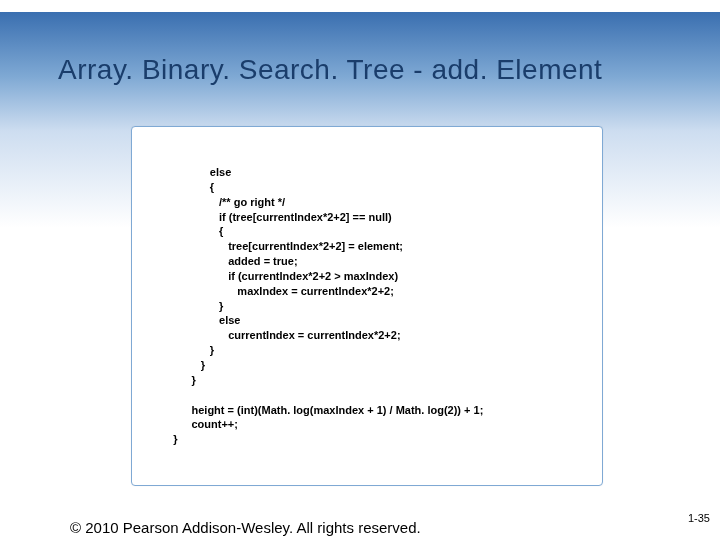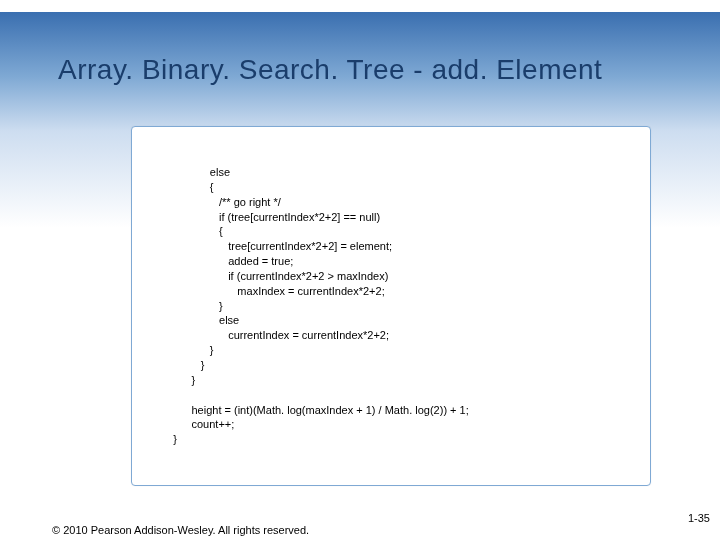--- a/index.html
+++ b/index.html
@@ -13,40 +13,41 @@
     font-size: 28px;
     font-weight: normal;
     color: #1a3d6b;
     padding: 18px 0 0 22px;
     letter-spacing: 0.5px;
   }
   .code-box {
     position: absolute;
     left: 95px;
     top: 90px;
-    width: 520px;
+    width: 472px;
     height: 360px;
     background: #ffffff;
     border: 1px solid #7fa9d4;
     border-radius: 4px;
     padding: 26px 20px 10px 20px;
     box-shadow: 0 0 2px rgba(0,0,0,0.05);
+    font-weight: bold;
   }
   .code {
     font-family: Arial, Helvetica, sans-serif;
     font-size: 11px;
     line-height: 1.35;
     color: #000;
     white-space: pre;
   }
   .footer-left {
     position: absolute;
-    left: 16px;
+    left: 34px;
     bottom: 16px;
-    font-size: 11px;
+    font-size: 15px;
     color: #000;
   }
   .footer-right {
     position: absolute;
     right: 22px;
     bottom: 28px;
     font-size: 11px;
     color: #000;
   }
 </style>

